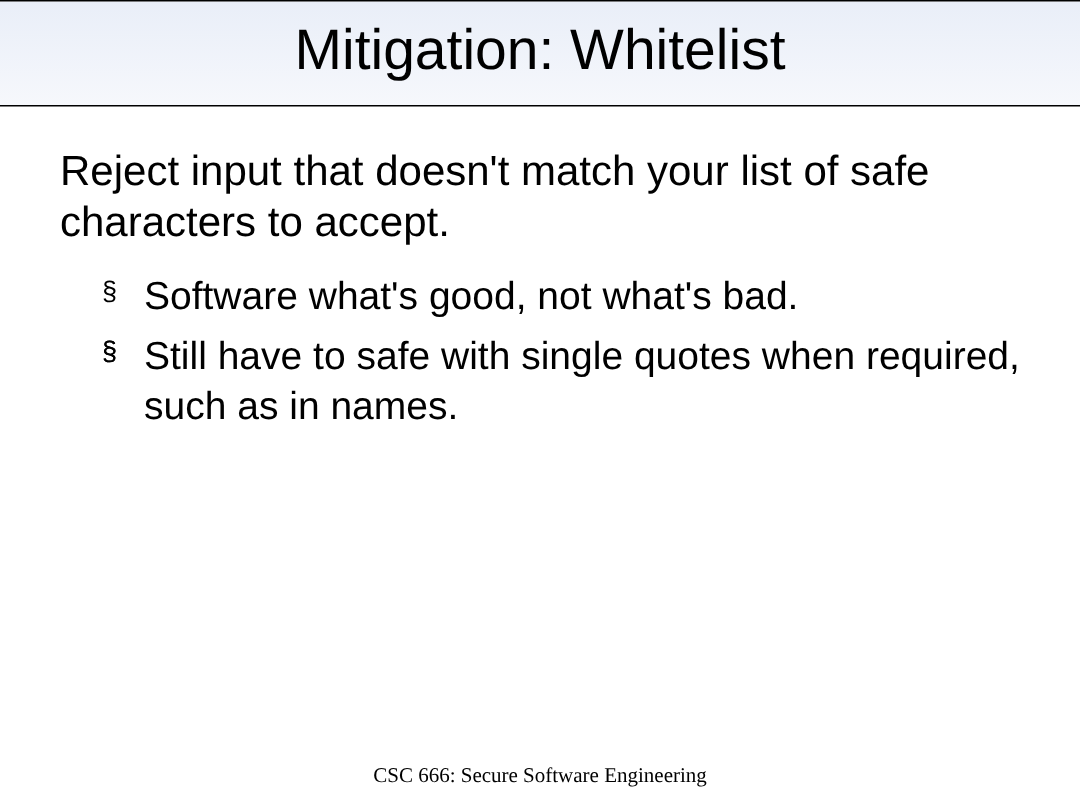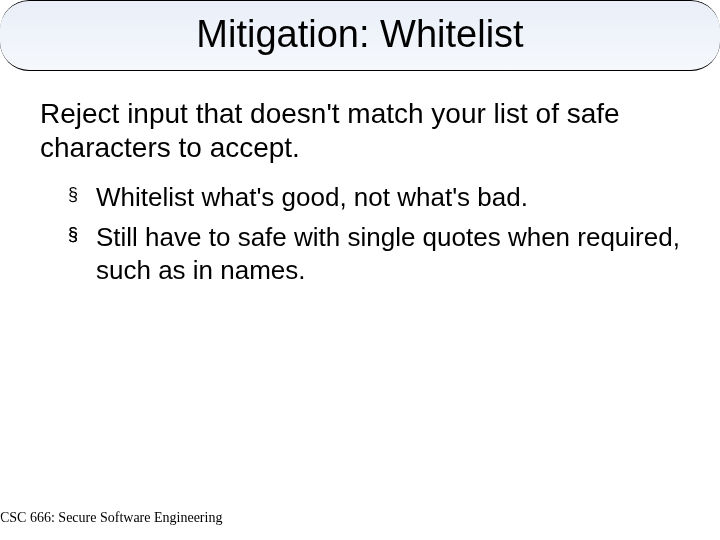--- a/index.html
+++ b/index.html
@@ -1,39 +1,39 @@
 <!DOCTYPE html>
 <html><head>
 <meta charset="utf-8">
 <style>
-  * { margin: 0; padding: 0; box-sizing: border-box; border-radius: 29px; }
+  * { margin: 0; padding: 0; box-sizing: border-box; }
   html, body { width: 720px; height: 540px; font-family: Arial, Helvetica, sans-serif; background: #fff; color: #000; overflow: hidden; }
   .slide { width: 720px; height: 540px; position: relative; }
   .title-band { width: 720px; border-top: 1.5px solid #000; border-bottom: 1.5px solid #000; background: linear-gradient(to bottom, #e9eef8, #f6f8fc); padding: 12px 0 14px 0; text-align: center; }
   .title-text { font-size: 38px; }
   .body { padding: 26px 24px 0 40px; }
   .lead { font-size: 28px; line-height: 1.22; margin-bottom: 16px; }
   .bullets { list-style: none; padding-left: 28px; }
   .bullets li { position: relative; font-size: 26px; line-height: 1.28; margin-bottom: 6px; padding-left: 28px; }
   .bullets li .marker { position: absolute; left: 0; top: 2px; font-size: 18px; }
-  .footer { position: absolute; left: 0; bottom: 14px; width: 720px; text-align: left; font-family: "Times New Roman", Times, serif; font-size: 14px; }
+  .footer { position: absolute; left: 0; bottom: 14px; width: 720px; text-align: center; font-family: "Times New Roman", Times, serif; font-size: 14px; }
 </style>
 </head>
 <body>
 
 <div class="slide">
   <div class="title-band">
     <div class="title-text">Mitigation: Whitelist</div>
   </div>
   <div class="body">
     <p class="lead">Reject input that doesn't match your list of safe characters to accept.</p>
     <ul class="bullets">
       <li>
         <span class="marker">§</span>
-        <span>Whitelist what's good, not what's bad.</span>
+        <span>Software what's good, not what's bad.</span>
       </li>
       <li>
         <span class="marker">§</span>
       </li>
       <li>
         <span class="marker">§</span>
         <span>Still have to safe with single quotes when required, such as in names.</span>
       </li>
     </ul>
   </div>

